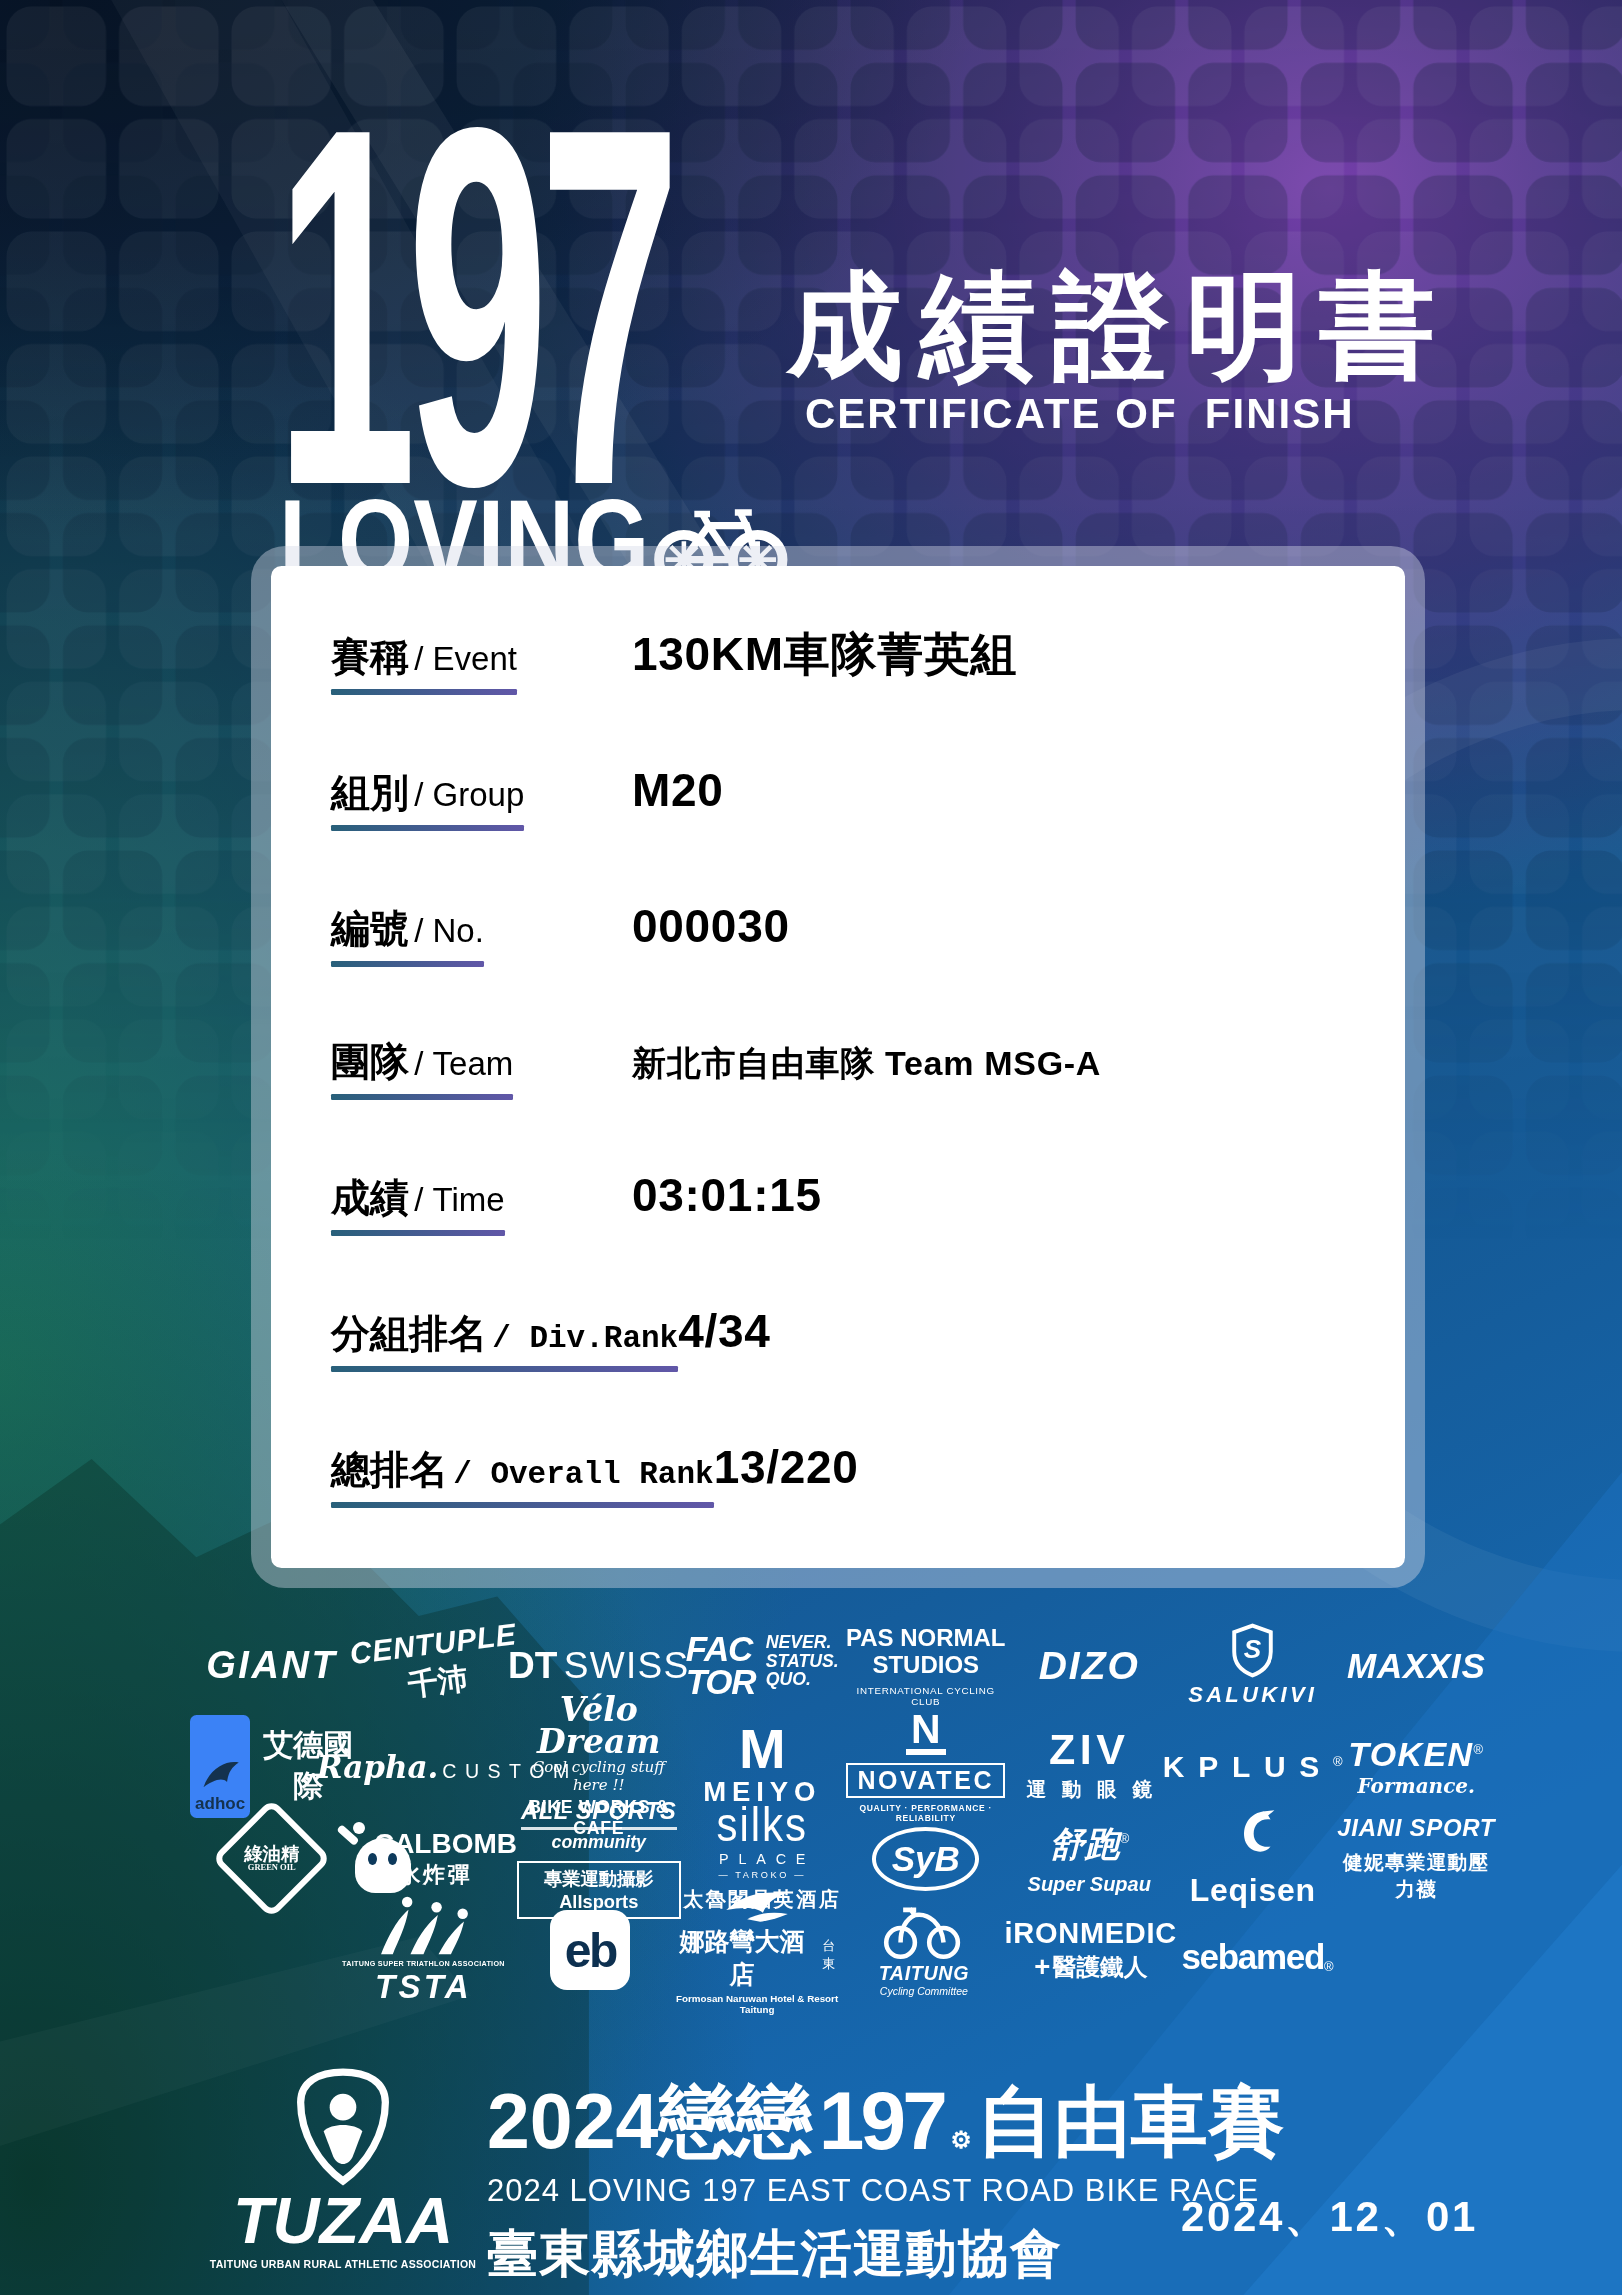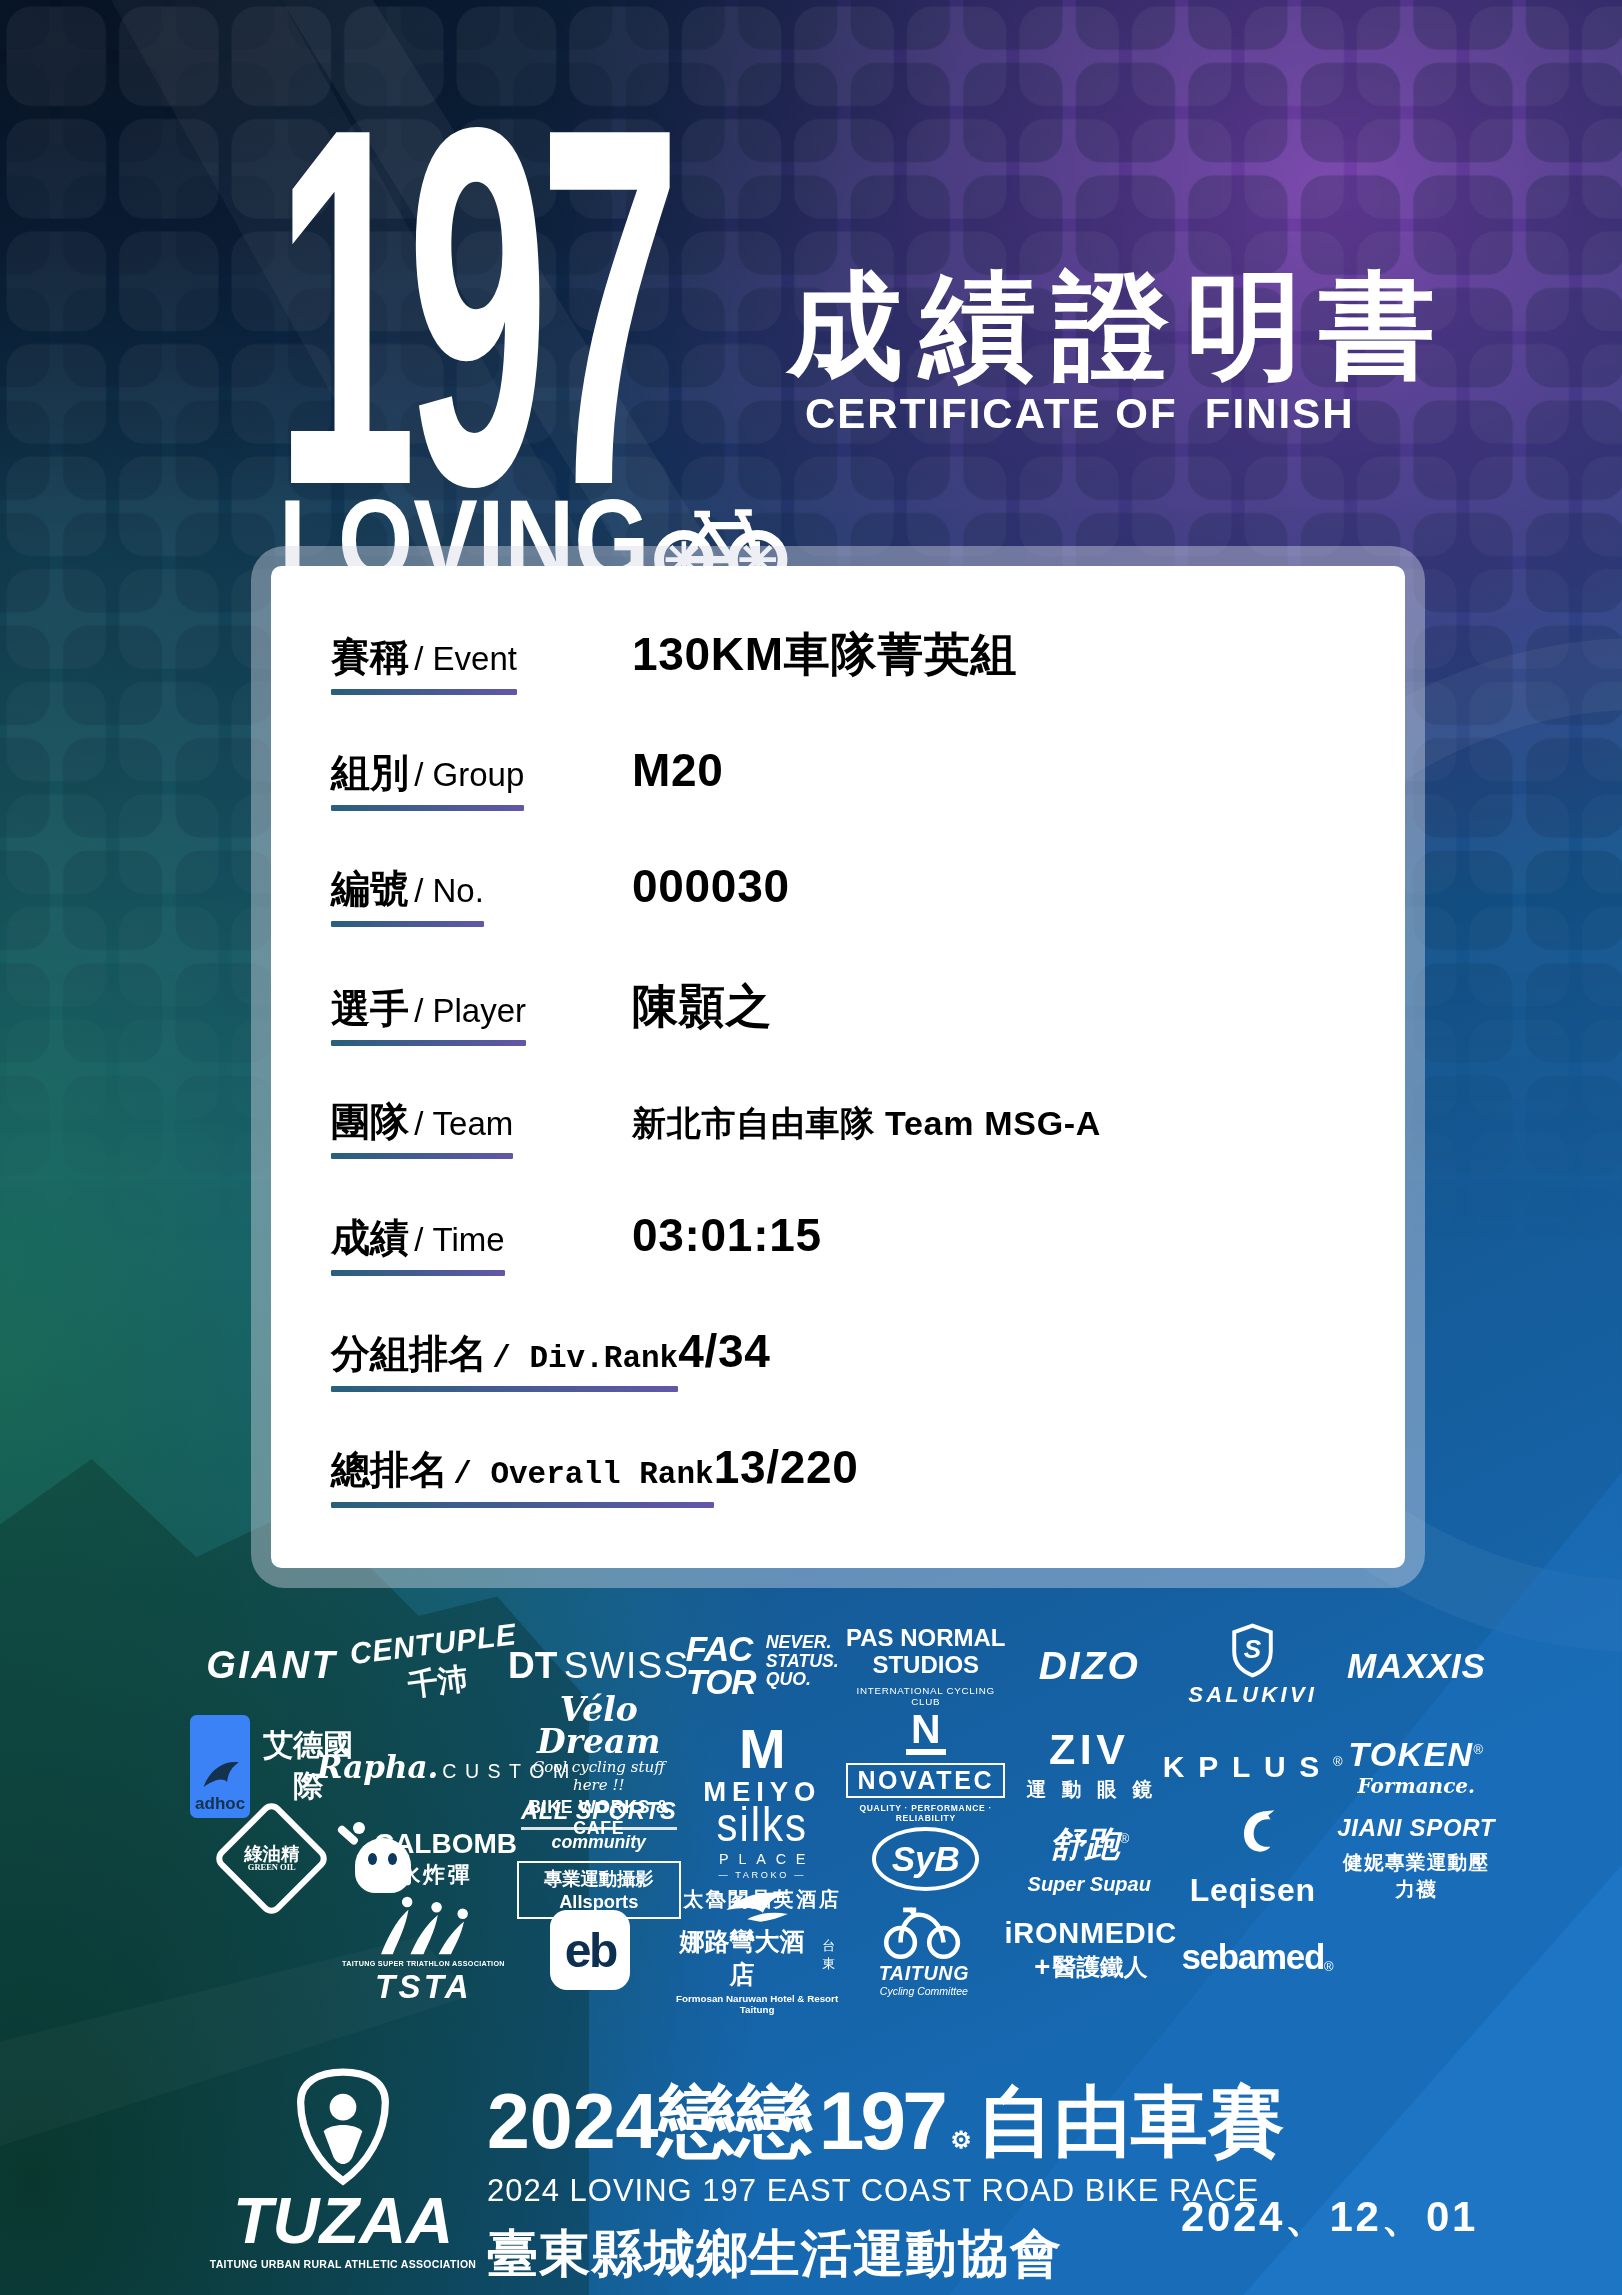--- a/index.html
+++ b/index.html
@@ -252,24 +252,20 @@
       <div class="frow">
         <div class="labcell"><span class="lab"><span class="zh">組別</span><span class="en">/ Group</span></span></div>
         <div class="val">M20</div>
       </div>
 
       <div class="frow">
         <div class="labcell"><span class="lab"><span class="zh">編號</span><span class="en">/ No.</span></span></div>
         <div class="val">000030</div>
       </div>
 
-      <div class="frow">
-        <div class="labcell"><span class="lab"><span class="zh">選手</span><span class="en">/ Player</span></span></div>
-        <div class="val">陳顥之</div>
-      </div>
 
       <div class="frow">
         <div class="labcell"><span class="lab"><span class="zh">團隊</span><span class="en">/ Team</span></span></div>
         <div class="val small">新北市自由車隊 Team MSG-A</div>
       </div>
 
       <div class="frow">
         <div class="labcell"><span class="lab"><span class="zh">成績</span><span class="en">/ Time</span></span></div>
         <div class="val">03:01:15</div>
       </div>

